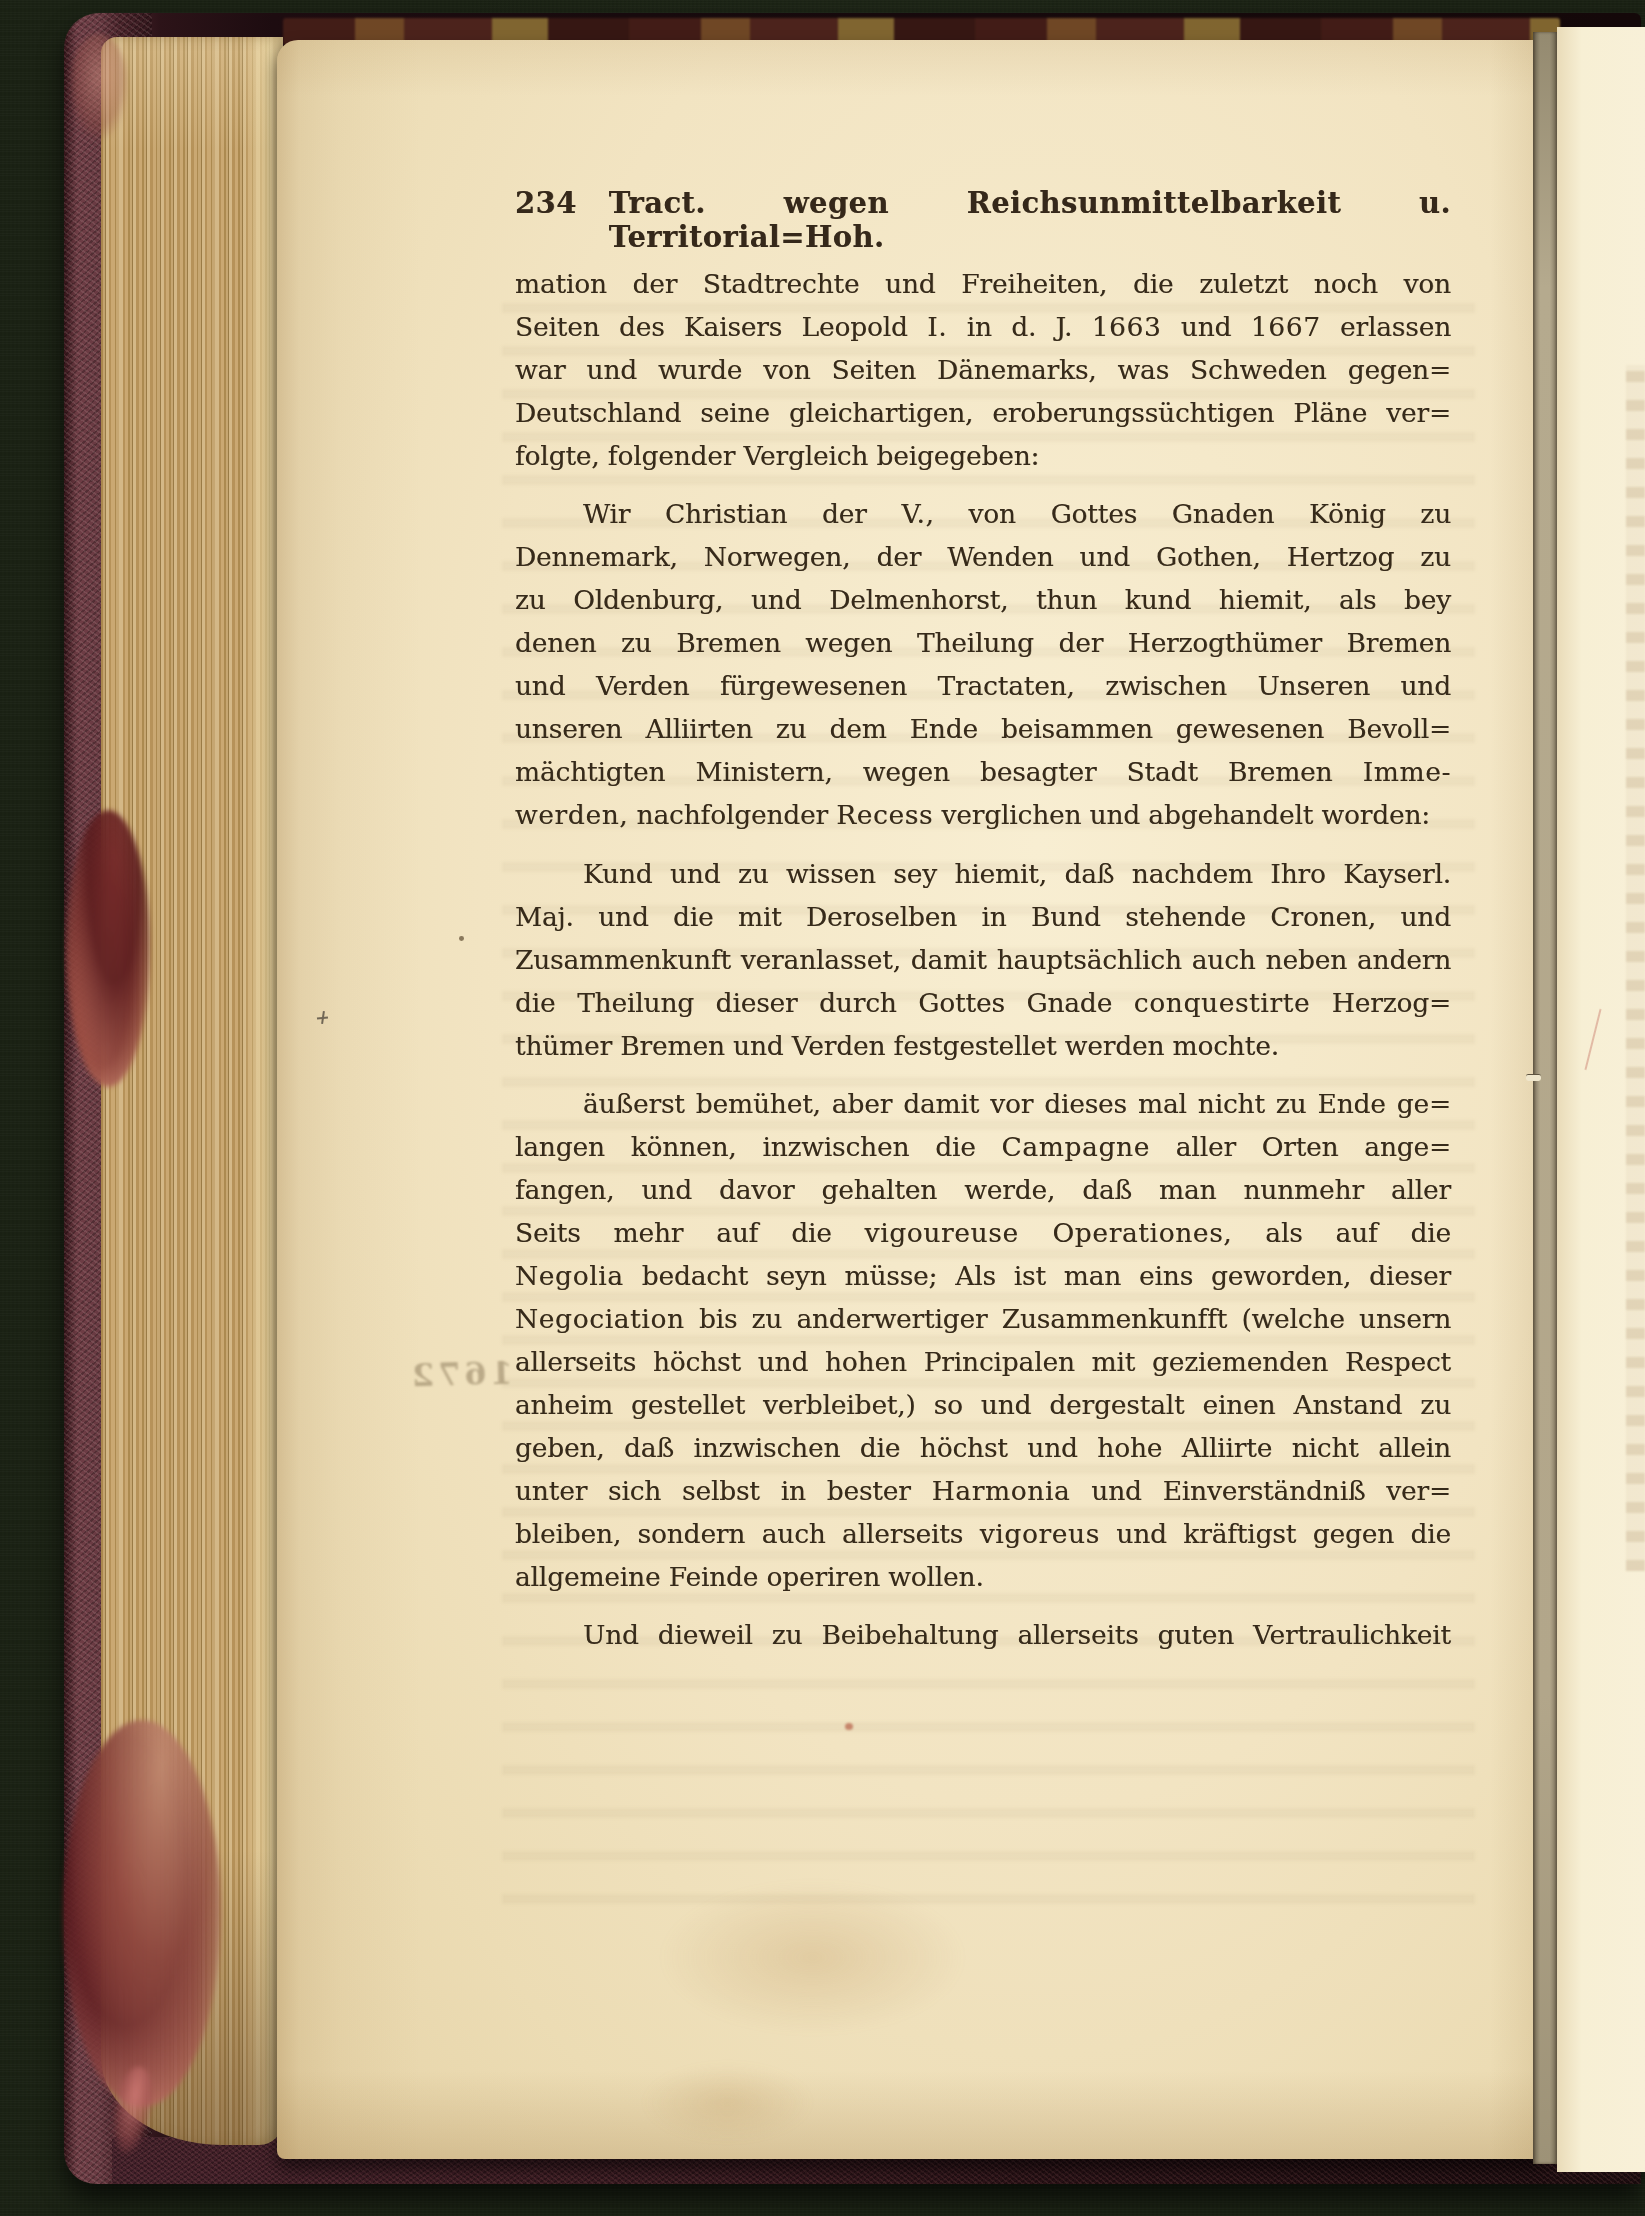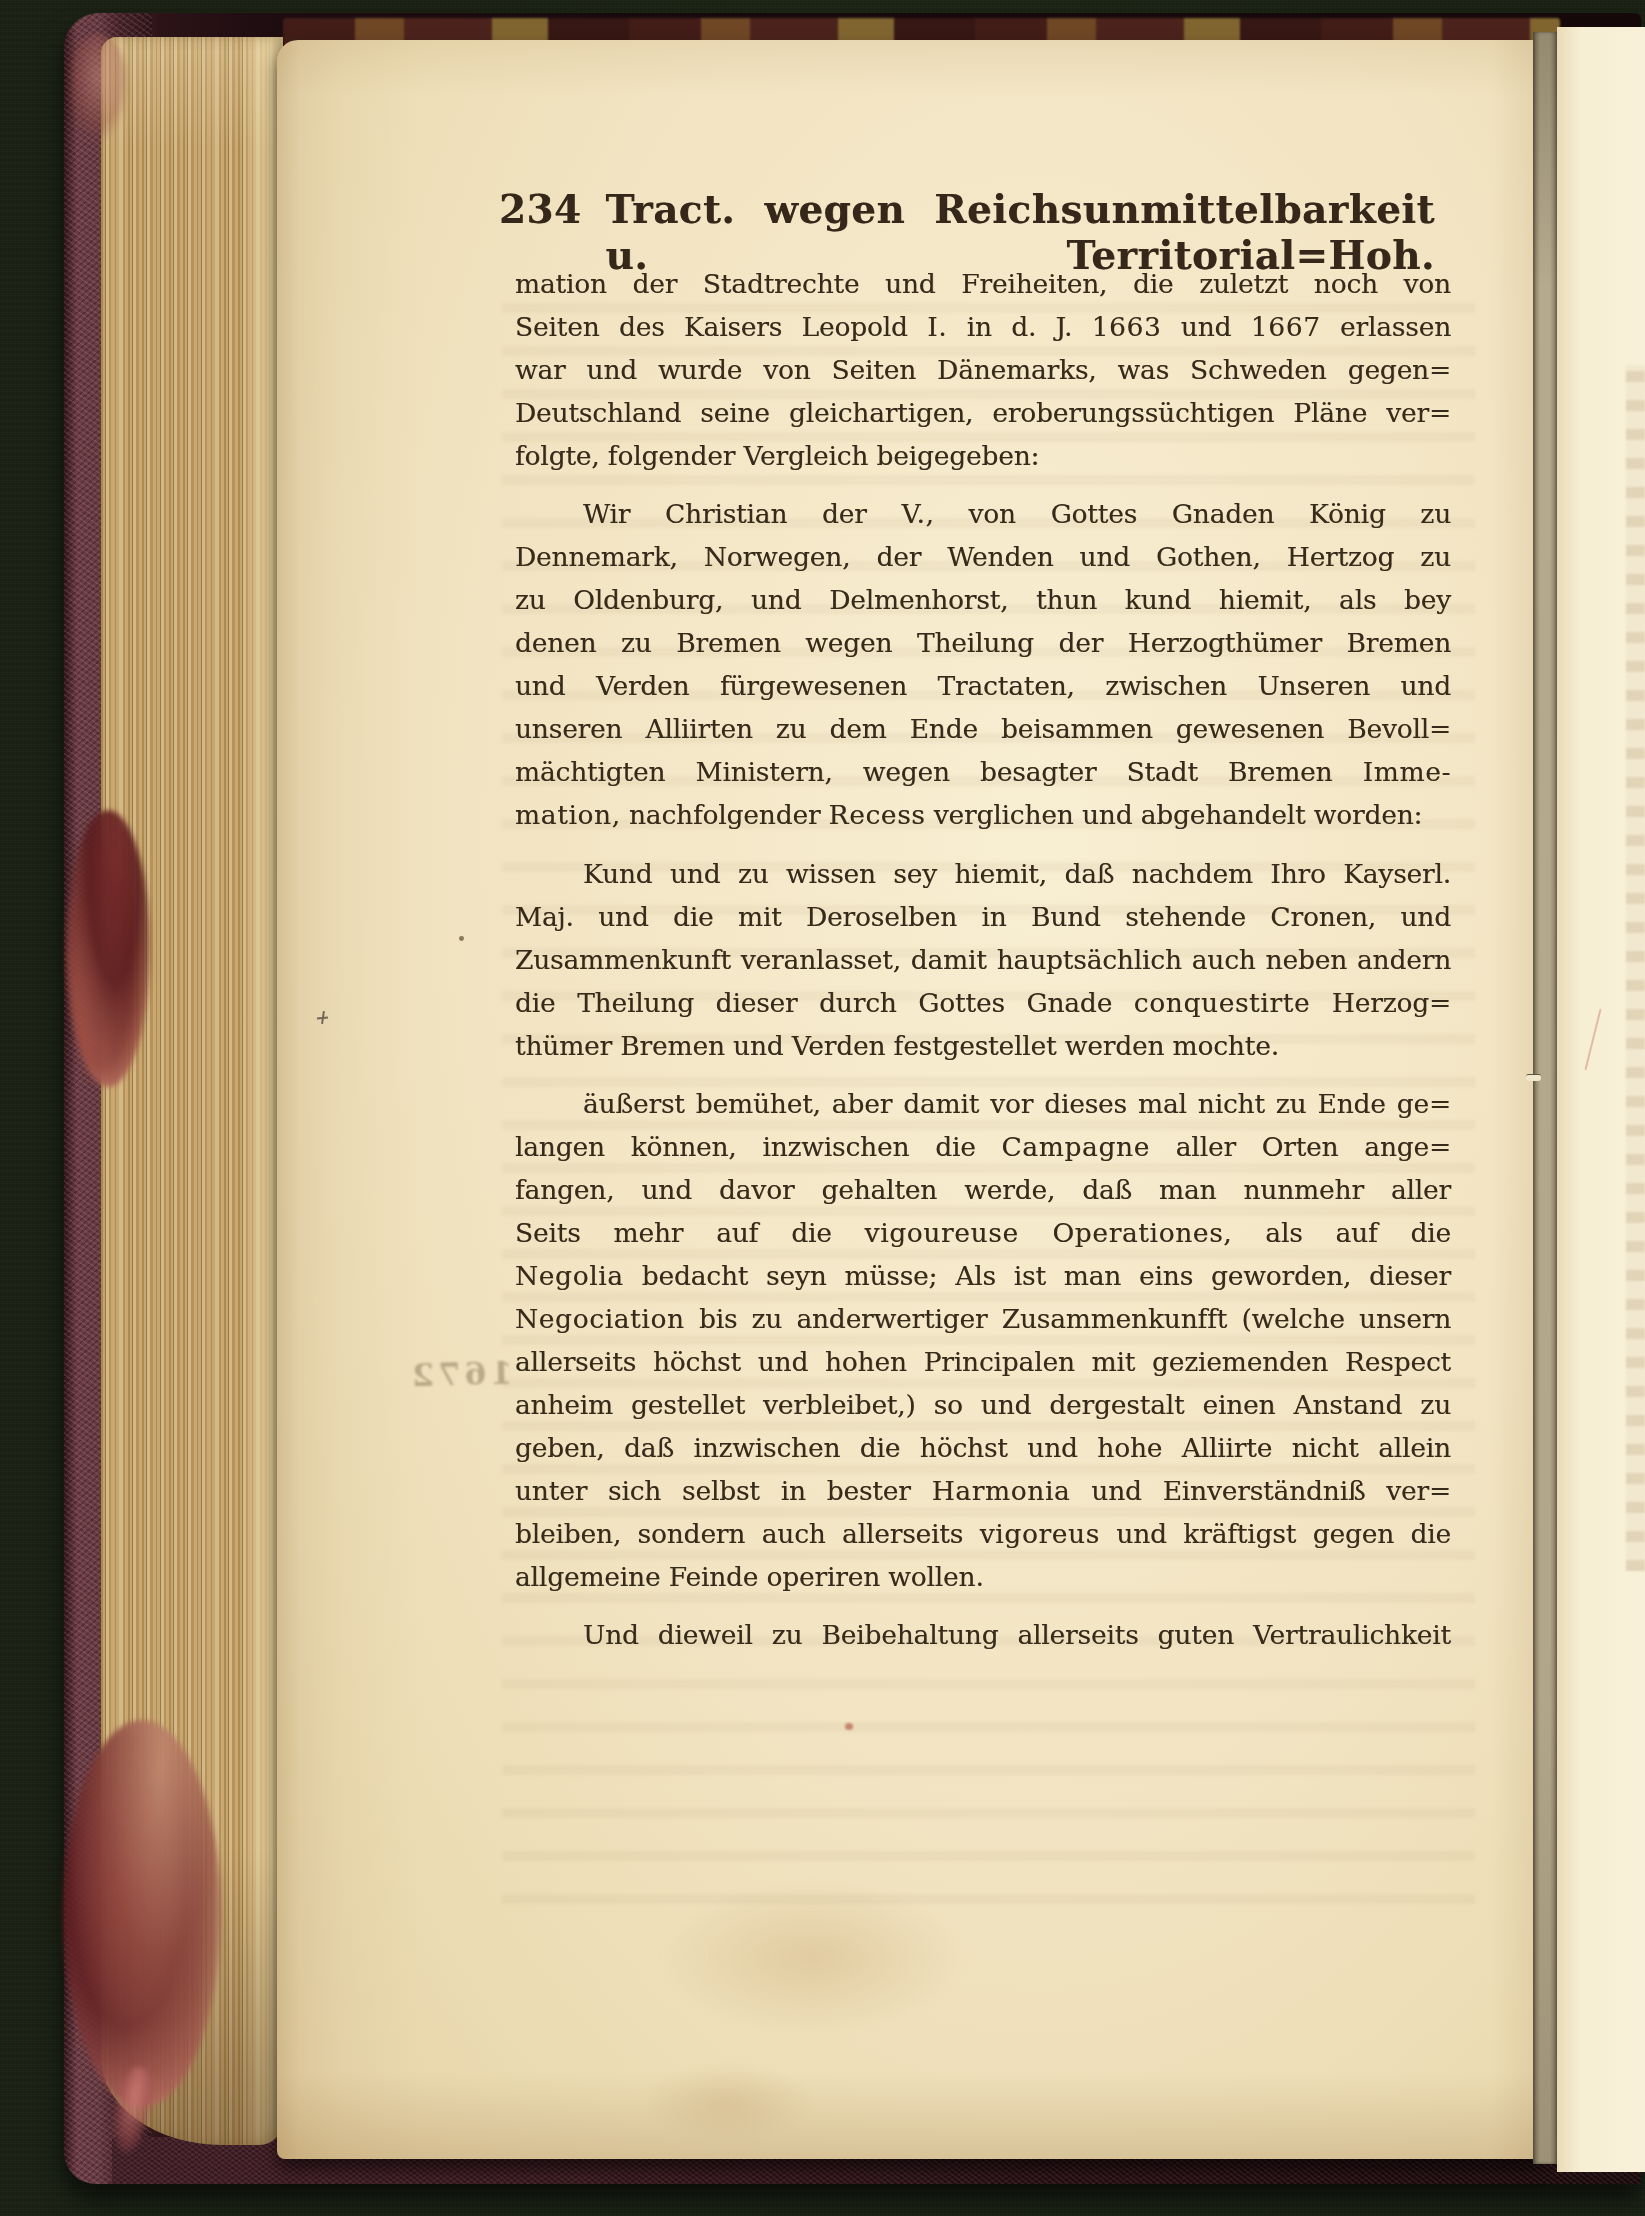--- a/index.html
+++ b/index.html
@@ -102,23 +102,23 @@
     box-shadow:0 9.6px 16px rgba(0,0,0,0.55);
     color:var(--ink);
   }
   .showthrough{
     position:absolute; left:225px; top:241px; width:973px; height:1656px;
     background:repeating-linear-gradient(0deg, transparent 0 33px, rgba(110,85,45,0.05) 33px 43px);
     filter:blur(1.6px);
   }
   
   .header{
-    position:absolute; left:222px; top:146px; width:936px;
-    display:flex; gap:24px;
-    font-weight:700; font-size:39px; letter-spacing:0.4px; color:#35281a;
+    position:absolute; left:238px; top:146px; width:936px;
+    display:flex; gap:32px;
+    font-weight:700; font-size:29px; letter-spacing:0.4px; color:#35281a;
     text-shadow:0.3px 0.3px 0.5px rgba(55,40,25,0.5);
   }
   .header .title{flex:1; text-align:justify; text-align-last:justify;}
   
   .body{
     position:absolute; left:238px; top:222px; width:936px;
     font-size:26.5px; line-height:43px; color:var(--ink);
     text-shadow:0.3px 0.3px 0.4px rgba(60,45,25,0.45);
   }
   .para + .para{margin-top:15.3px;}
@@ -202,21 +202,21 @@
           <div class="line last"><span class="f">folgte, folgender Vergleich beigegeben:</span></div>
         </div>
         <div class="para indent">
           <div class="line"><span class="f">Wir Christian der </span><span class="a">V.</span><span class="f">, von Gottes Gnaden König zu</span></div>
           <div class="line"><span class="f">Dennemark, Norwegen, der Wenden und Gothen, Hertzog zu</span></div>
           <div class="line"><span class="f">zu Oldenburg, und Delmenhorst, thun kund hiemit, als bey</span></div>
           <div class="line"><span class="f">denen zu Bremen wegen Theilung der Herzogthümer Bremen</span></div>
           <div class="line"><span class="f">und Verden fürgewesenen Tractaten, zwischen Unseren und</span></div>
           <div class="line"><span class="f">unseren Alliirten zu dem Ende beisammen gewesenen Bevoll=</span></div>
           <div class="line"><span class="f">mächtigten Ministern, wegen besagter Stadt Bremen </span><span class="a">Imme-</span></div>
-          <div class="line last"><span class="a">mation,</span><span class="f"> nachfolgender </span><span class="a">Recess</span><span class="f"> verglichen und abgehandelt worden:</span></div>
+          <div class="line last"><span class="a">werden,</span><span class="f"> nachfolgender </span><span class="a">Recess</span><span class="f"> verglichen und abgehandelt worden:</span></div>
         </div>
         <div class="para indent">
           <div class="line"><span class="f">Kund und zu wissen sey hiemit, daß nachdem Ihro Kayserl.</span></div>
           <div class="line"><span class="f">Maj. und die mit Deroselben in Bund stehende Cronen, und</span></div>
           <div class="line"><span class="f">Zusammenkunft veranlasset, damit hauptsächlich auch neben andern</span></div>
           <div class="line"><span class="f">die Theilung dieser durch Gottes Gnade </span><span class="a">conquestirte</span><span class="f"> Herzog=</span></div>
           <div class="line last"><span class="f">thümer Bremen und Verden festgestellet werden mochte.</span></div>
         </div>
         <div class="para indent">
           <div class="line"><span class="f">äußerst bemühet, aber damit vor dieses mal nicht zu Ende ge=</span></div>

